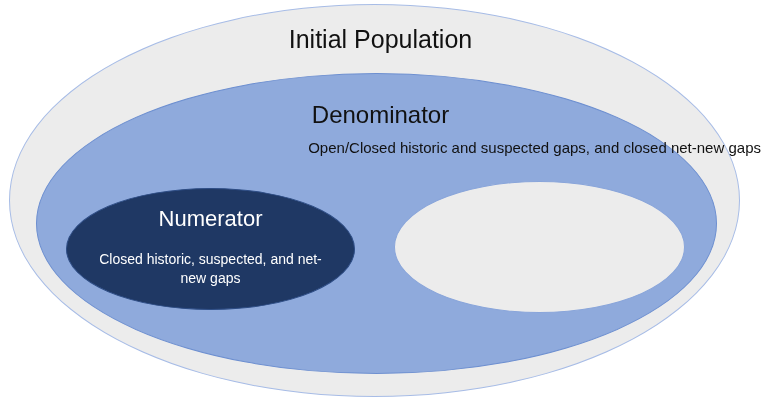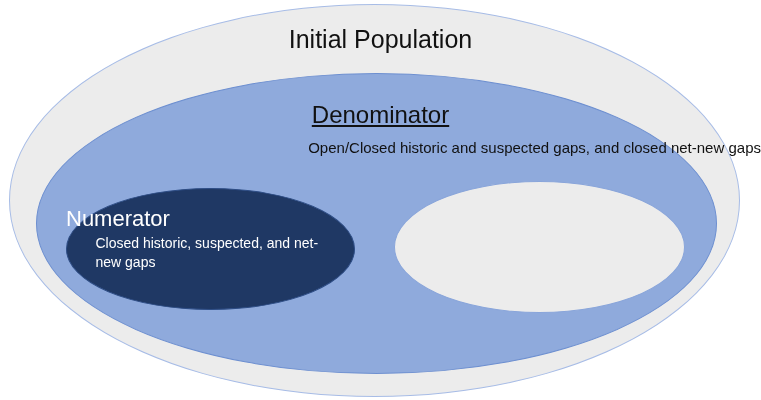--- a/index.html
+++ b/index.html
@@ -54,39 +54,38 @@
     white-space:nowrap;
     line-height:1.2;
   }
   .initial-population-label{
     left:0;right:0;top:24px;
     font-size:25px;
   }
   .denominator-label{
     left:0;right:0;top:101px;
     font-size:24px;
-    text-decoration:underline;
   }
   .denominator-subtitle{
     left:0;right:0;top:139px;
     font-size:15px;
     text-align:right;
   }
   .numerator-text-block{
     position:absolute;
     left:66px;top:206px;width:289px;
-    text-align:left;
+    text-align:center;
     color:var(--numerator-text);
   }
   .numerator-label{
     font-size:22px;
     line-height:1.2;
   }
   .numerator-subtitle{
-    margin:2px auto 0 auto;
+    margin:18px auto 0 auto;
     width:230px;
     font-size:14px;
     line-height:1.3;
     white-space:normal;
   }
   .exclusions-label{
     left:394px;top:224px;width:291px;
     font-size:22px;
   }
 </style>

